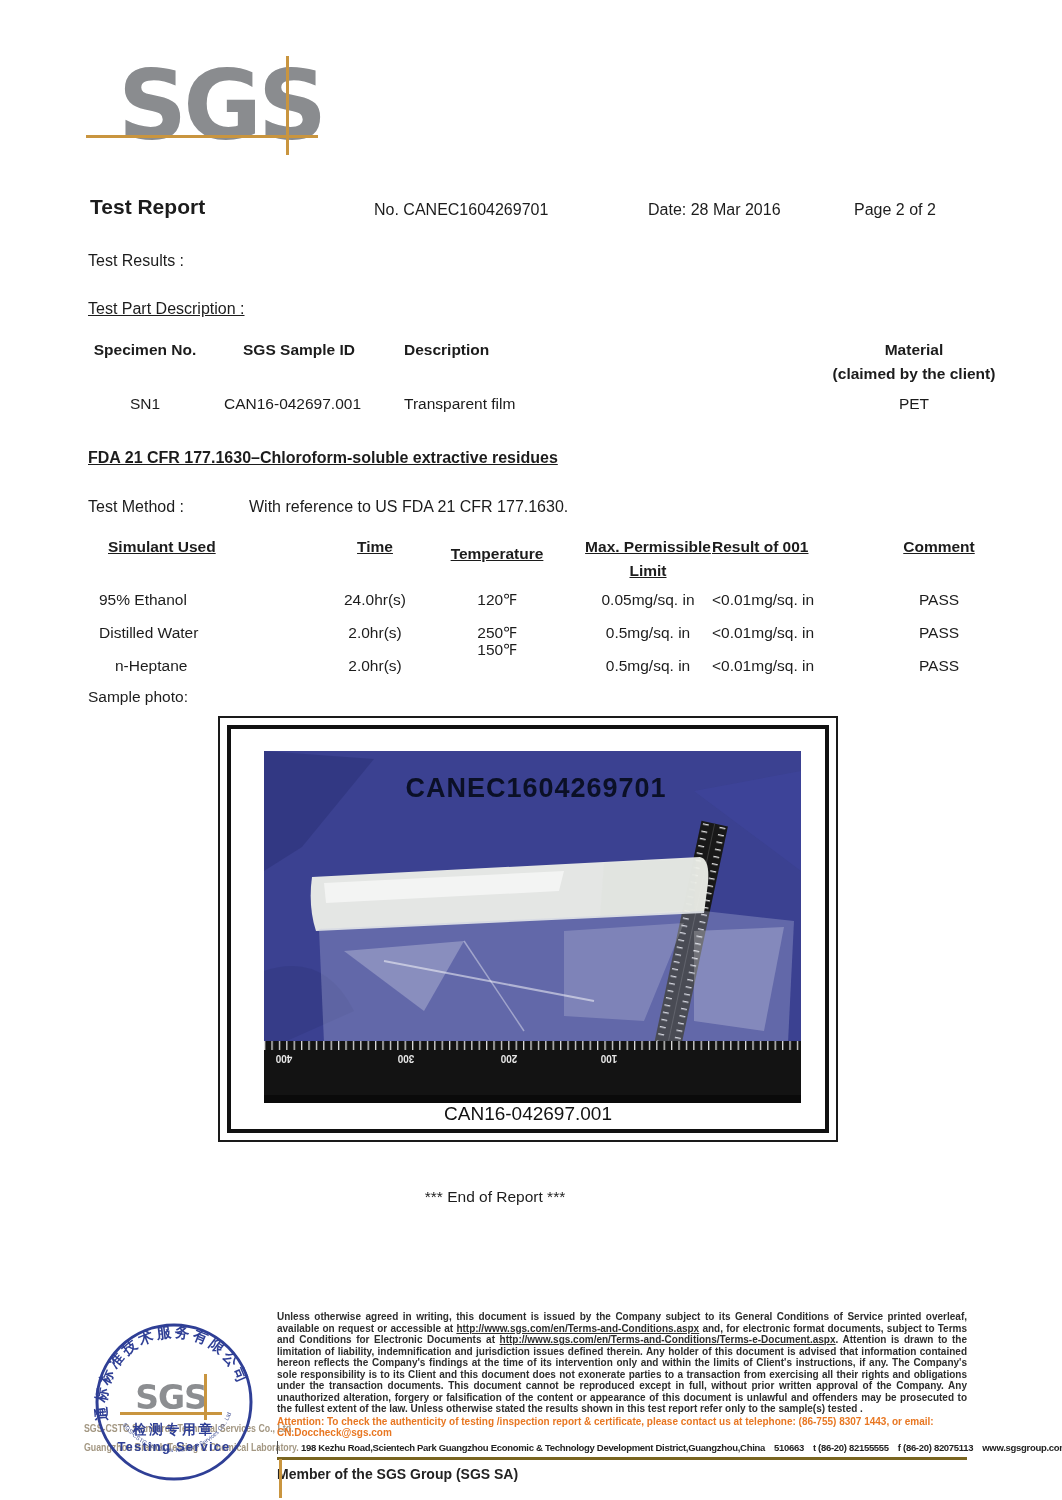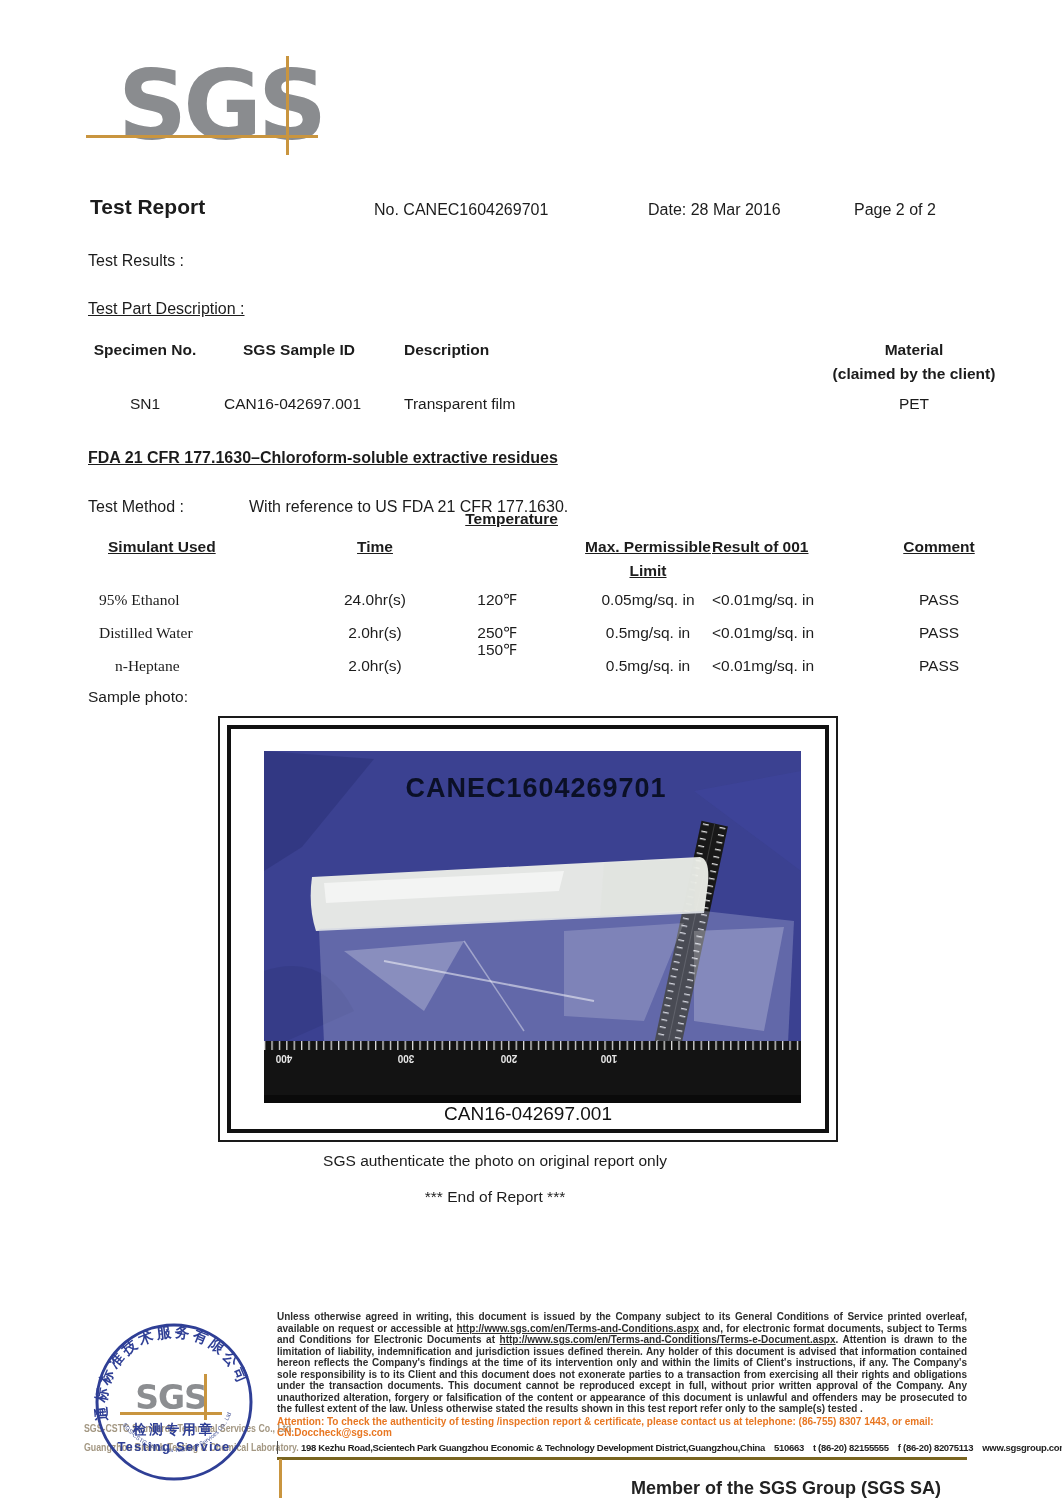--- a/index.html
+++ b/index.html
@@ -19,42 +19,42 @@
   .title{left:90px;top:195px;font-size:21px;}
   .hno{left:374px;top:200px;}
   .hdate{left:648px;top:200px;}
   .hpage{left:854px;top:200px;}
   
   .st-c1{left:70px;width:150px;text-align:center;}
   .st-c2h{left:243px;} .st-c2{left:224px;}
   .st-c3{left:404px;}
   .st-c4{left:818px;width:192px;text-align:center;}
   
-  .rt-c1h{left:108px;} .rt-c1{left:99px;font-family:Liberation Serif, serif;}
+  .rt-c1h{left:108px;} .rt-c1{left:99px;}
   .rt-c2{left:314px;width:122px;text-align:center;}
   .rt-c3{left:436px;width:122px;text-align:center;}
   .rt-c4{left:566px;width:164px;text-align:center;}
   .rt-c5{left:712px;width:164px;text-align:left;}
   .rt-c6{left:878px;width:122px;text-align:center;}
   
   .frame{left:218px;top:716px;width:602px;height:408px;border:2px solid #1a1a1a;padding:7px;}
   .frame-inner{position:relative;height:400px;border:4px solid #111;background:#fff;}
   .photo-svg{position:absolute;left:33px;top:22px;}
   .caption{position:absolute;left:0;right:0;top:374px;text-align:center;font-size:19px;color:#111;}
   .center-line{left:0;width:990px;text-align:center;}
   
   .legal-col{left:277px;top:1311px;width:690px;}
   .legal{font-size:10px;line-height:11.5px;font-weight:bold;color:#2e2e2e;text-align:justify;}
   .attention{font-size:10px;line-height:11.5px;font-weight:bold;color:#e87722;margin-top:1px;}
   .addr-wrap{border-left:1px solid #4a4a4a;padding-left:23px;margin-top:2px;}
   .addr1{font-size:9.5px;font-weight:bold;color:#222;letter-spacing:-0.3px;white-space:nowrap;line-height:13px;}
   .addr2{font-size:11px;font-weight:bold;color:#222;white-space:nowrap;line-height:14px;}
   .addr1 span,.addr2 span{margin-right:9px;}
   .foot-rule{height:3px;background:#7a6520;margin-top:3px;}
-  .member{font-size:18px;font-weight:bold;text-align:right;padding-right:26px;margin-top:18px;color:#222;}
+  .member{font-size:14px;font-weight:bold;padding-right:26px;margin-top:6px;color:#222;}
   .foot-vline{left:279px;top:1459px;width:3px;height:39px;background:#c9953f;}
   .company1{left:84px;top:1422px;font-size:11px;font-weight:bold;color:#a39782;white-space:nowrap;
             transform:scaleX(0.8);transform-origin:left;}
   .company2{left:84px;top:1441px;font-size:11px;font-weight:bold;color:#a39782;white-space:nowrap;
             transform:scaleX(0.8);transform-origin:left;}
   .stamp{left:84px;top:1310px;}
 </style>
 </head>
 <body>
 
@@ -83,21 +83,21 @@
     <div class="abs t15 st-c3" style="top:395px;">Transparent film</div>
     <div class="abs t15 st-c4" style="top:395px;">PET</div>
   </div>
 
   <div class="abs t16 b u" style="left:88px;top:448px;">FDA 21 CFR 177.1630–Chloroform-soluble extractive residues</div>
   <div class="abs t16" style="left:88px;top:497px;">Test Method :</div>
   <div class="abs t16" style="left:249px;top:497px;">With reference to US FDA 21 CFR 177.1630.</div>
 
   <div class="abs t15 b u rt-c1h" style="top:538px;">Simulant Used</div>
   <div class="abs t15 b u rt-c2" style="top:538px;">Time</div>
-  <div class="abs t15 b u rt-c3" style="top:510px;text-align:right;">Temperature</div>
+  <div class="abs t15 b u rt-c3" style="top:545px;">Temperature</div>
   <div class="abs t15 b u rt-c4" style="top:538px;">Max. Permissible</div>
   <div class="abs t15 b u rt-c4" style="top:562px;">Limit</div>
   <div class="abs t15 b u rt-c5" style="top:538px;">Result of 001</div>
   <div class="abs t15 b u rt-c6" style="top:538px;">Comment</div>
 
   <div>
     <div class="abs t15 rt-c1" style="top:591px;">95% Ethanol</div>
     <div class="abs t15 rt-c2" style="top:591px;">24.0hr(s)</div>
     <div class="abs t15 rt-c3" style="top:591px;">120℉</div>
     <div class="abs t15 rt-c4" style="top:591px;">0.05mg/sq. in</div>
@@ -165,21 +165,20 @@
           <text x="142" y="312" transform="rotate(180 142 308)">300</text>
           <text x="245" y="312" transform="rotate(180 245 308)">200</text>
           <text x="345" y="312" transform="rotate(180 345 308)">100</text>
         </g>
         <rect x="0" y="344" width="537" height="8" fill="#0a0a0a"></rect>
       </svg>
       <div class="caption">CAN16-042697.001</div>
     </div>
   </div>
 
-  <div class="abs t15 center-line" style="top:1152px;">SGS authenticate the photo on original report only</div>
   <div class="abs t15 center-line" style="top:1188px;">*** End of Report ***</div>
 
   <div class="abs company1">SGS-CSTC Standards Technical Services Co., Ltd.</div>
   <div class="abs company2">Guangzhou Branch Testing &amp; Chemical Laboratory.</div>
 
   <svg class="abs stamp" width="180" height="180" viewBox="0 0 180 180">
     <defs>
       <path id="stampArcTop" d="M 26,118 A 68,68 0 1 1 154,118" fill="none"></path>
       <path id="stampArcBottom" d="M 32,102 A 62,62 0 0 0 148,102" fill="none"></path>
     </defs>

